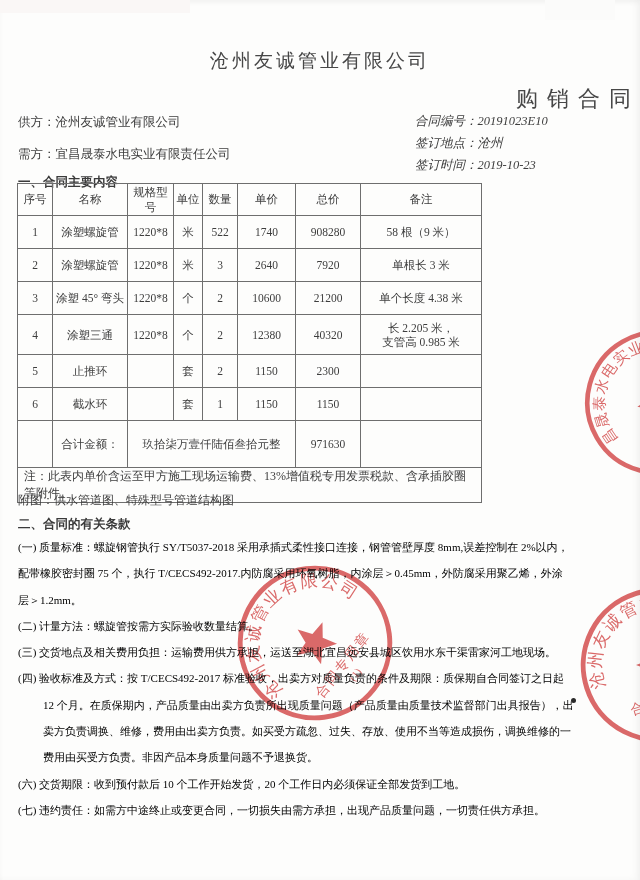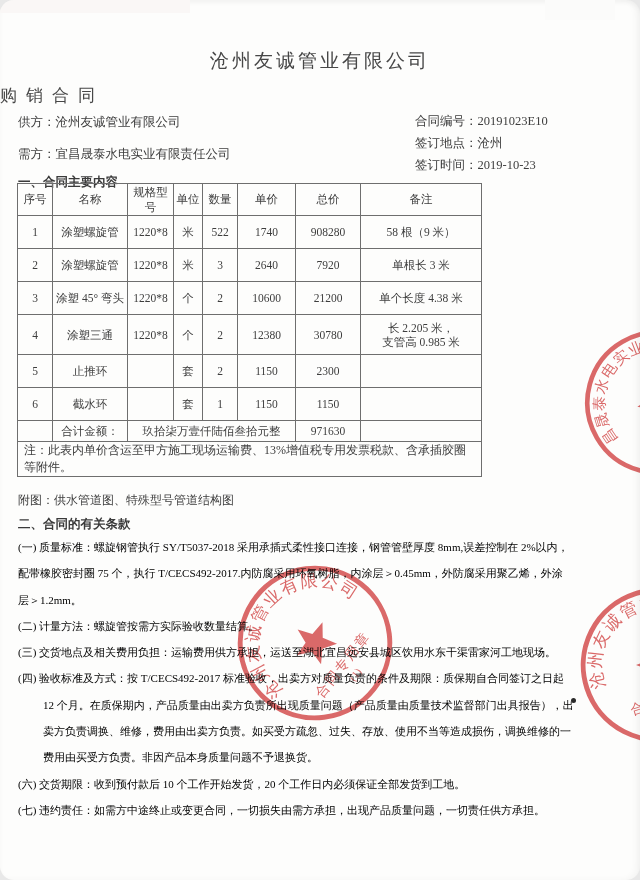--- a/index.html
+++ b/index.html
@@ -2,39 +2,38 @@
 <html><head>
 <meta charset="utf-8">
 <style>
   * { margin:0; padding:0; box-sizing:border-box; }
   html,body { width:640px; background:#e8e8e8; }
   body { font-family:"Liberation Serif","DejaVu Serif",serif; }
   .page {
     position:relative; width:640px; height:880px; background:#fdfdfc;
     overflow:hidden; color:#3d3d3d;
     box-shadow:inset -4px 0 6px rgba(0,0,0,0.035), inset 0 3px 4px rgba(0,0,0,0.03);
-    border-radius:14px;
   }
   .scan-strip { position:absolute; background:#faf7f6; }
   .title1 { position:absolute; top:48px; left:0; width:100%; text-align:center;
             font-size:19px; letter-spacing:3px; color:#474747; }
-  .title2 { position:absolute; top:84px; left:0; width:100%; text-align:left;
-            font-size:17px; letter-spacing:9px; color:#474747; }
+  .title2 { position:absolute; top:84px; left:0; width:100%; text-align:right;
+            font-size:22px; letter-spacing:9px; color:#474747; }
   .line  { position:absolute; font-size:12.5px; white-space:nowrap; }
   .meta  { position:absolute; left:415px; top:110px; font-size:12.5px; line-height:22px; }
-  .meta div { white-space:nowrap; }
+  .meta div { white-space:nowrap;font-style:italic; }
   .sec-heading { font-weight:bold; color:#3a3a3a; }
   table.items { position:absolute; left:17px; top:183px; border-collapse:collapse;
                 table-layout:fixed; width:464px; font-size:11.5px; color:#3d3d3d; }
   table.items th, table.items td { border:1px solid #6e6e6e; text-align:center;
                 vertical-align:middle; padding:0 1px; overflow:hidden; font-weight:normal; }
   tr.hrow   { height:32px; }
   tr.drow   { height:33px; }
   tr.drow-tall { height:40px; line-height:14px; }
-  tr.trow   { height:21px; }
+  tr.trow   { height:47px; }
   tr.nrow   { height:32px;margin-left:19px; }
   td.note-cell { text-align:left !important; padding:0 6px !important; font-size:12px; }
   .attachment { position:absolute; left:18px; top:492px; font-size:12px; }
   .clauses { position:absolute; left:18px; top:534px; width:614px; }
   .clause-line { font-size:11px; line-height:26.3px; white-space:nowrap; color:#000000; }
   .clause-line.indent { padding-left:25px; }
   .stamp { position:absolute; mix-blend-mode:multiply; opacity:0.85; pointer-events:none; }
   .stamp svg text { font-family:"Liberation Serif","DejaVu Serif",serif; }
   .ink-dot { position:absolute; left:571px; top:698px; width:5px; height:5px;
              background:#2a2a2a; border-radius:50%; }
@@ -119,21 +118,21 @@
           <td>21200</td>
           <td>单个长度 4.38 米</td>
         </tr>
         <tr class="drow-tall">
           <td>4</td>
           <td>涂塑三通</td>
           <td>1220*8</td>
           <td>个</td>
           <td>2</td>
           <td>12380</td>
-          <td>30780</td>
+          <td>40320</td>
           <td>长 2.205 米，<br>支管高 0.985 米</td>
         </tr>
         <tr class="drow">
           <td>5</td>
           <td>止推环</td>
           <td></td>
           <td>套</td>
           <td>2</td>
           <td>1150</td>
           <td>2300</td>

